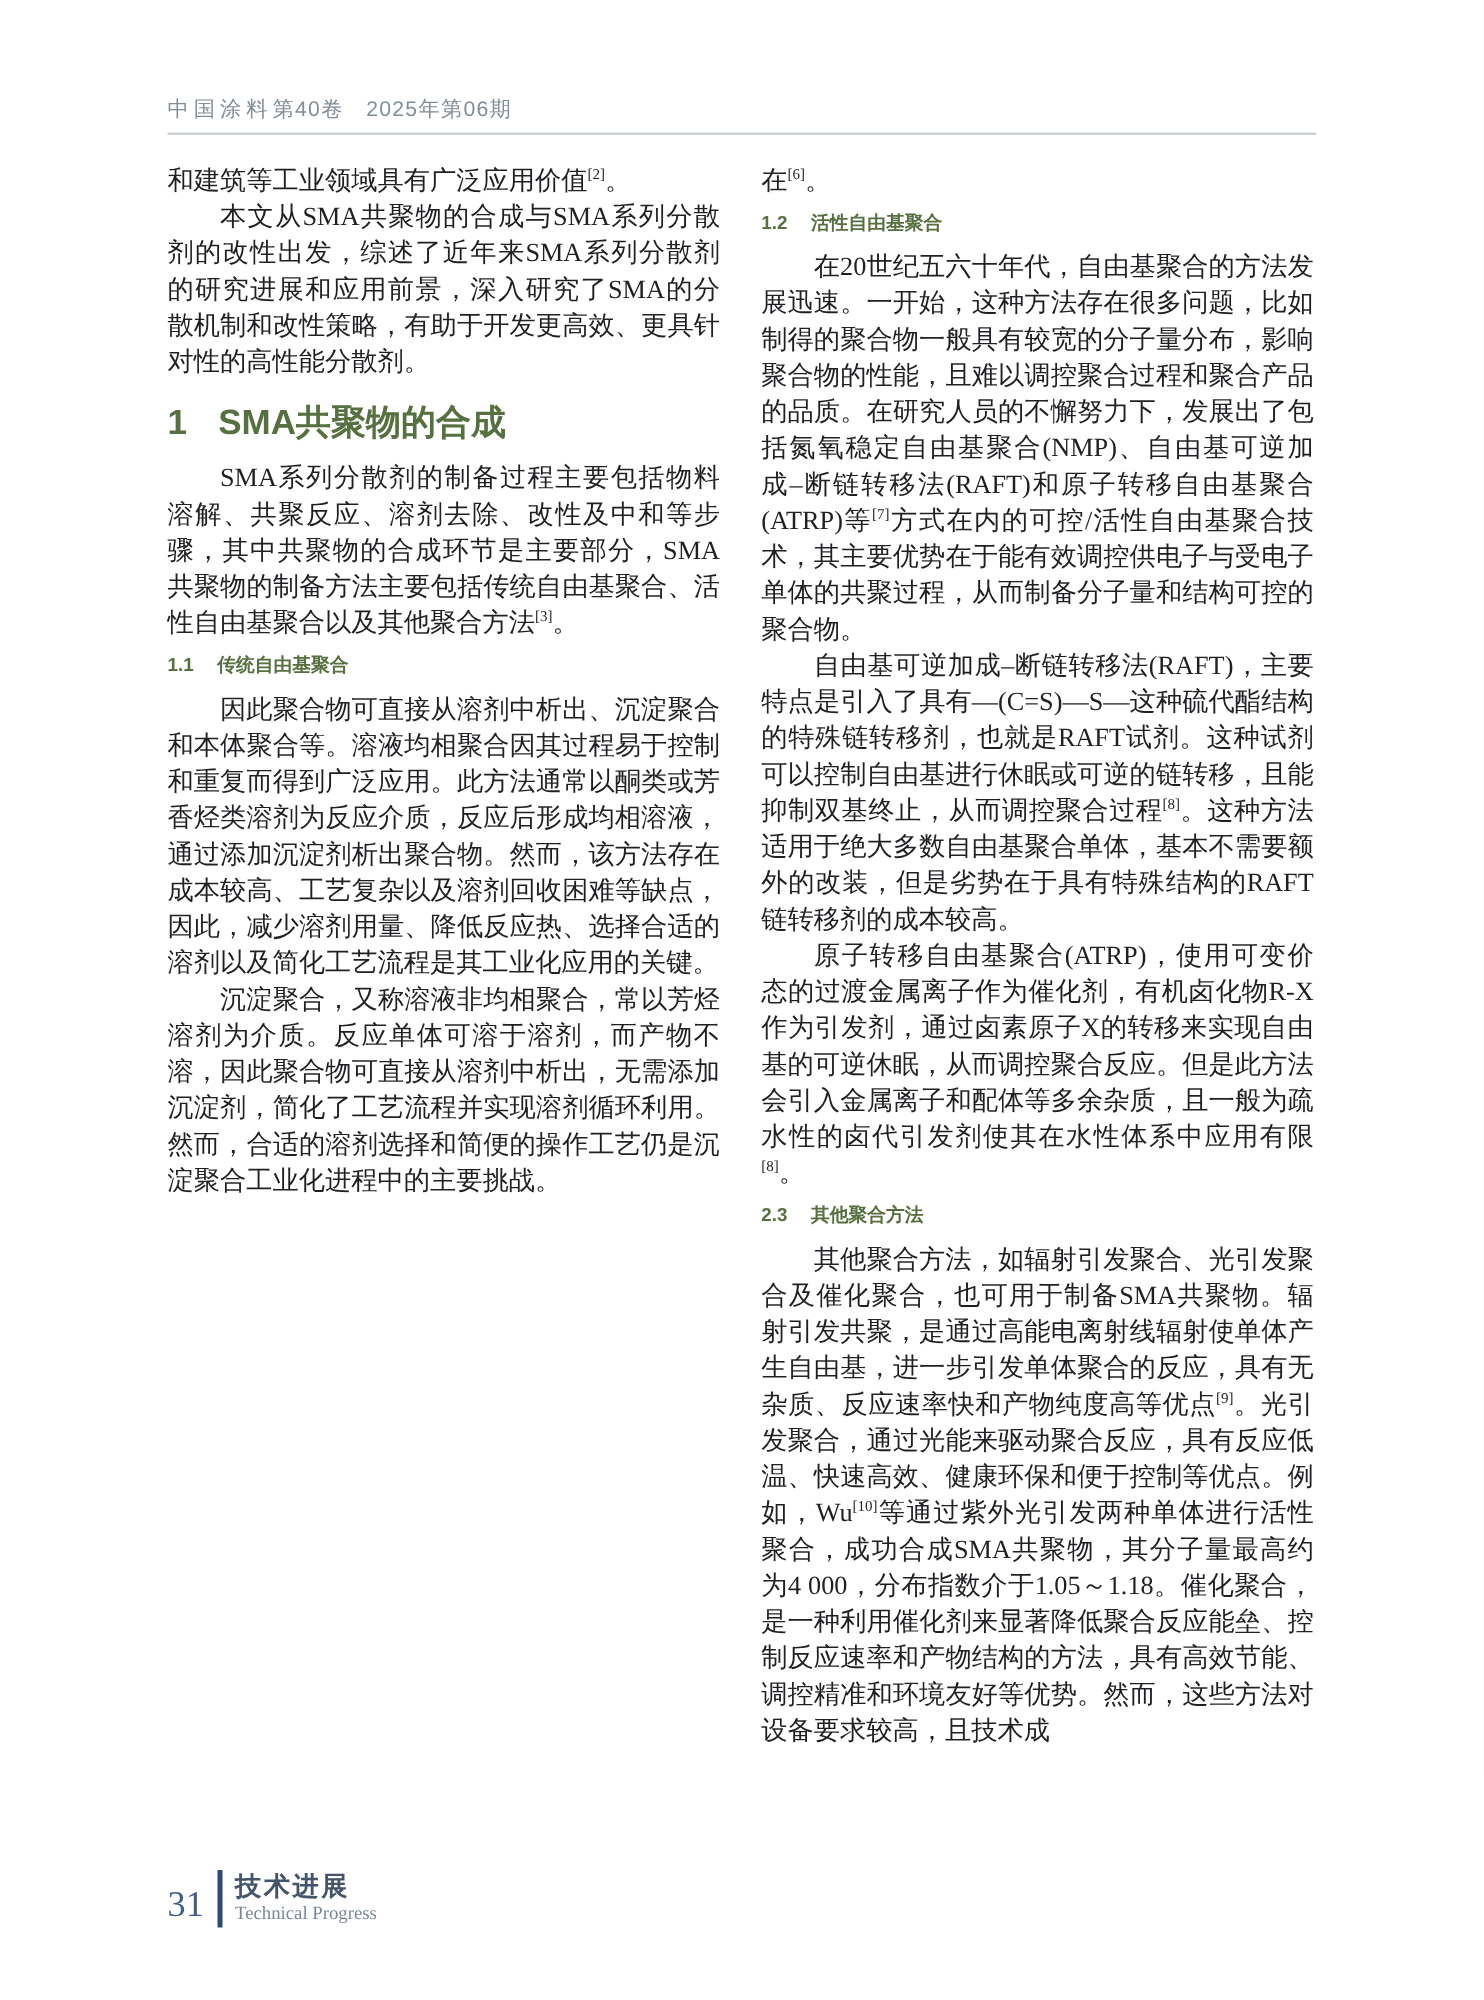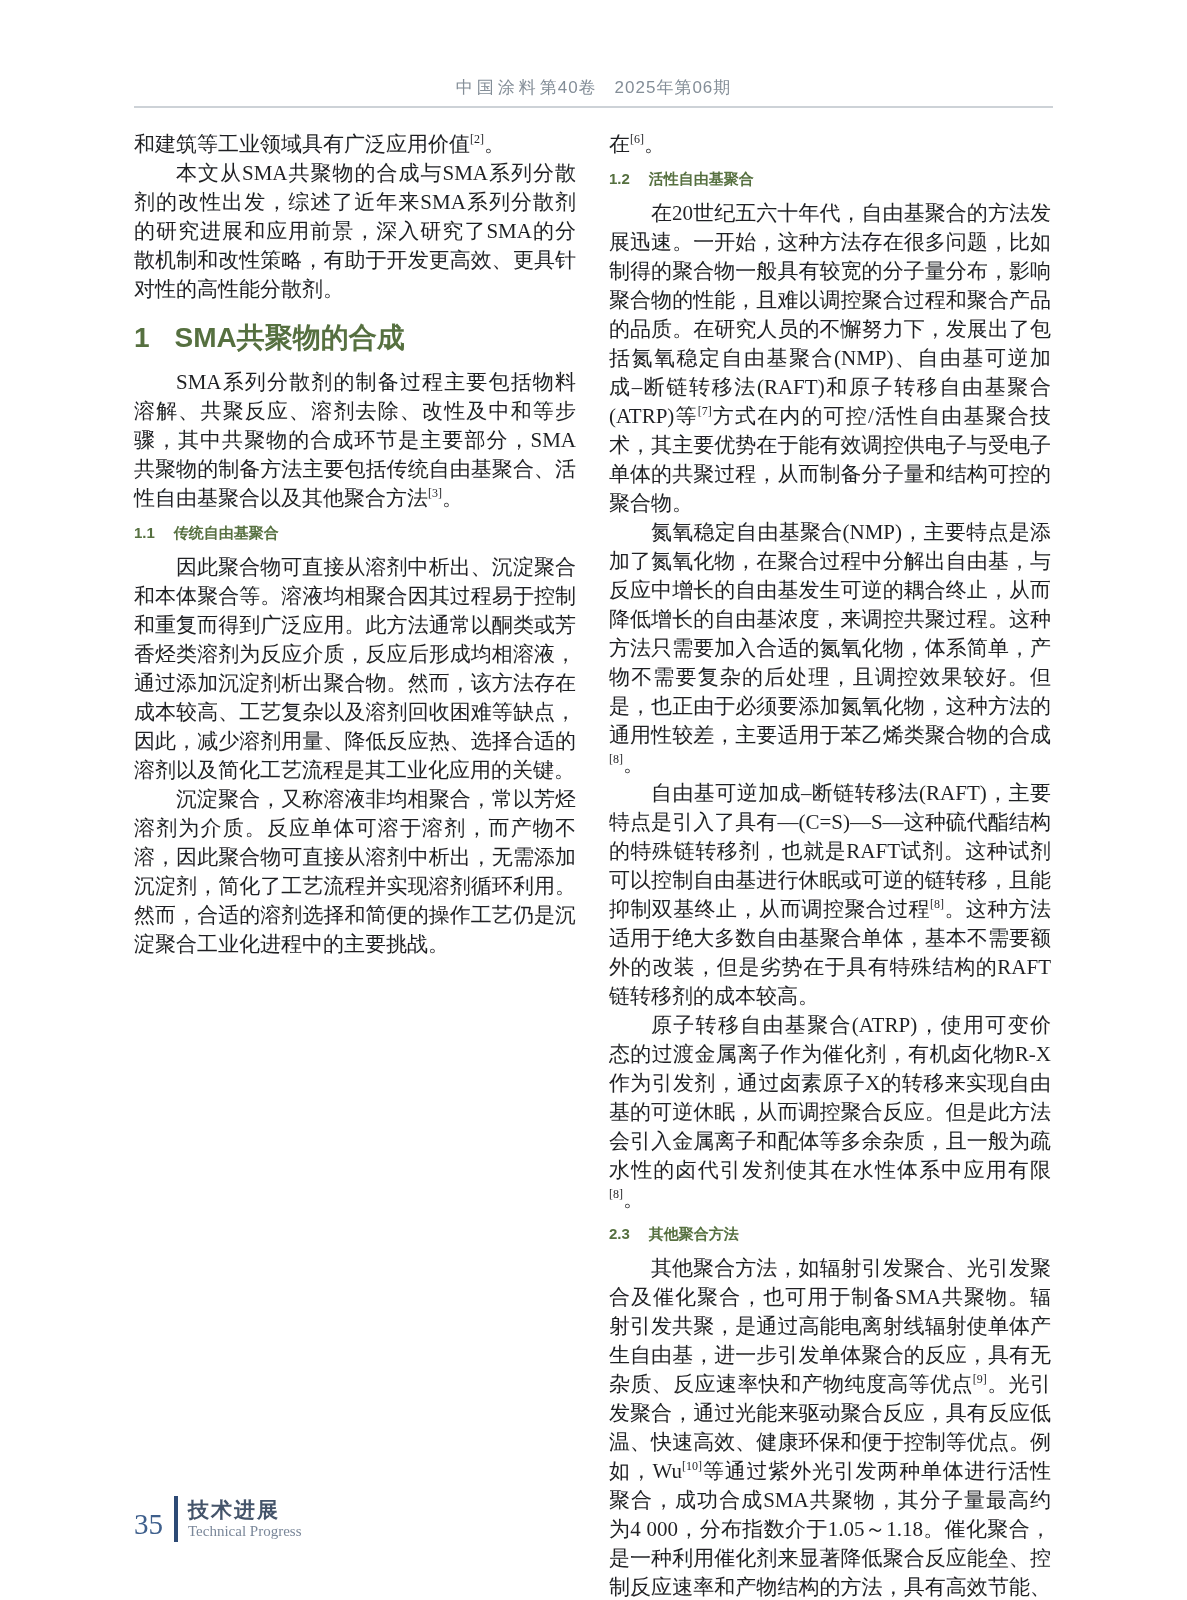--- a/index.html
+++ b/index.html
@@ -19,21 +19,21 @@
     position:relative;
     width:1187px;height:1600px;
     margin:0 auto;
     background:var(--page-bg);
     box-sizing:border-box;
     padding:76px 134px 0 134px;
     overflow:hidden;
   }
   
   .running-head{
-    display:flex;justify-content:center;align-items:baseline;
+    display:flex;justify-content:flex-start;align-items:baseline;
     font-family:"Liberation Sans","DejaVu Sans",sans-serif;
     font-size:17px;color:var(--header-gray);
   }
   .running-head .journal{letter-spacing:4px;}
   .running-head .issue{letter-spacing:1px;}
   .head-rule{
     border:none;height:0;
     border-top:2px solid var(--rule-gray);
     margin:7px 0 0 0;
   }
@@ -117,30 +117,29 @@
         <div class="h1"><span class="hnum">1</span>SMA共聚物的合成</div>
         <p class="para">SMA系列分散剂的制备过程主要包括物料溶解、共聚反应、溶剂去除、改性及中和等步骤，其中共聚物的合成环节是主要部分，SMA共聚物的制备方法主要包括传统自由基聚合、活性自由基聚合以及其他聚合方法<sup>[3]</sup>。</p>
         <div class="h2"><span class="hnum">1.1</span>传统自由基聚合</div>
         <p class="para">因此聚合物可直接从溶剂中析出、沉淀聚合和本体聚合等。溶液均相聚合因其过程易于控制和重复而得到广泛应用。此方法通常以酮类或芳香烃类溶剂为反应介质，反应后形成均相溶液，通过添加沉淀剂析出聚合物。然而，该方法存在成本较高、工艺复杂以及溶剂回收困难等缺点，因此，减少溶剂用量、降低反应热、选择合适的溶剂以及简化工艺流程是其工业化应用的关键。</p>
         <p class="para">沉淀聚合，又称溶液非均相聚合，常以芳烃溶剂为介质。反应单体可溶于溶剂，而产物不溶，因此聚合物可直接从溶剂中析出，无需添加沉淀剂，简化了工艺流程并实现溶剂循环利用。然而，合适的溶剂选择和简便的操作工艺仍是沉淀聚合工业化进程中的主要挑战。</p>
       </div>
     <div class="col" id="col-right">
         <p class="para noindent">在<sup>[6]</sup>。</p>
         <div class="h2"><span class="hnum">1.2</span>活性自由基聚合</div>
         <p class="para">在20世纪五六十年代，自由基聚合的方法发展迅速。一开始，这种方法存在很多问题，比如制得的聚合物一般具有较宽的分子量分布，影响聚合物的性能，且难以调控聚合过程和聚合产品的品质。在研究人员的不懈努力下，发展出了包括氮氧稳定自由基聚合(NMP)、自由基可逆加成–断链转移法(RAFT)和原子转移自由基聚合(ATRP)等<sup>[7]</sup>方式在内的可控/活性自由基聚合技术，其主要优势在于能有效调控供电子与受电子单体的共聚过程，从而制备分子量和结构可控的聚合物。</p>
-        <p class="para">氮氧稳定自由基聚合(NMP)，主要特点是添加了氮氧化物，在聚合过程中分解出自由基，与反应中增长的自由基发生可逆的耦合终止，从而降低增长的自由基浓度，来调控共聚过程。这种方法只需要加入合适的氮氧化物，体系简单，产物不需要复杂的后处理，且调控效果较好。但是，也正由于必须要添加氮氧化物，这种方法的通用性较差，主要适用于苯乙烯类聚合物的合成<sup>[8]</sup>。</p>
         <p class="para">自由基可逆加成–断链转移法(RAFT)，主要特点是引入了具有—(C=S)—S—这种硫代酯结构的特殊链转移剂，也就是RAFT试剂。这种试剂可以控制自由基进行休眠或可逆的链转移，且能抑制双基终止，从而调控聚合过程<sup>[8]</sup>。这种方法适用于绝大多数自由基聚合单体，基本不需要额外的改装，但是劣势在于具有特殊结构的RAFT链转移剂的成本较高。</p>
         <p class="para">原子转移自由基聚合(ATRP)，使用可变价态的过渡金属离子作为催化剂，有机卤化物R-X作为引发剂，通过卤素原子X的转移来实现自由基的可逆休眠，从而调控聚合反应。但是此方法会引入金属离子和配体等多余杂质，且一般为疏水性的卤代引发剂使其在水性体系中应用有限<sup>[8]</sup>。</p>
         <div class="h2"><span class="hnum">2.3</span>其他聚合方法</div>
         <p class="para">其他聚合方法，如辐射引发聚合、光引发聚合及催化聚合，也可用于制备SMA共聚物。辐射引发共聚，是通过高能电离射线辐射使单体产生自由基，进一步引发单体聚合的反应，具有无杂质、反应速率快和产物纯度高等优点<sup>[9]</sup>。光引发聚合，通过光能来驱动聚合反应，具有反应低温、快速高效、健康环保和便于控制等优点。例如，Wu<sup>[10]</sup>等通过紫外光引发两种单体进行活性聚合，成功合成SMA共聚物，其分子量最高约为4 000，分布指数介于1.05～1.18。催化聚合，是一种利用催化剂来显著降低聚合反应能垒、控制反应速率和产物结构的方法，具有高效节能、调控精准和环境友好等优势。然而，这些方法对设备要求较高，且技术成</p>
       </div>
   </main>
 
   <footer class="page-footer">
-    <span class="pgnum">35</span>
+    <span class="pgnum">31</span>
     <span class="vbar"></span>
     <span class="sec">
       <span class="sec-cn">技术进展</span>
       <span class="sec-en">Technical Progress</span>
     </span>
   </footer>
 
 </div>
 
 </body></html>

